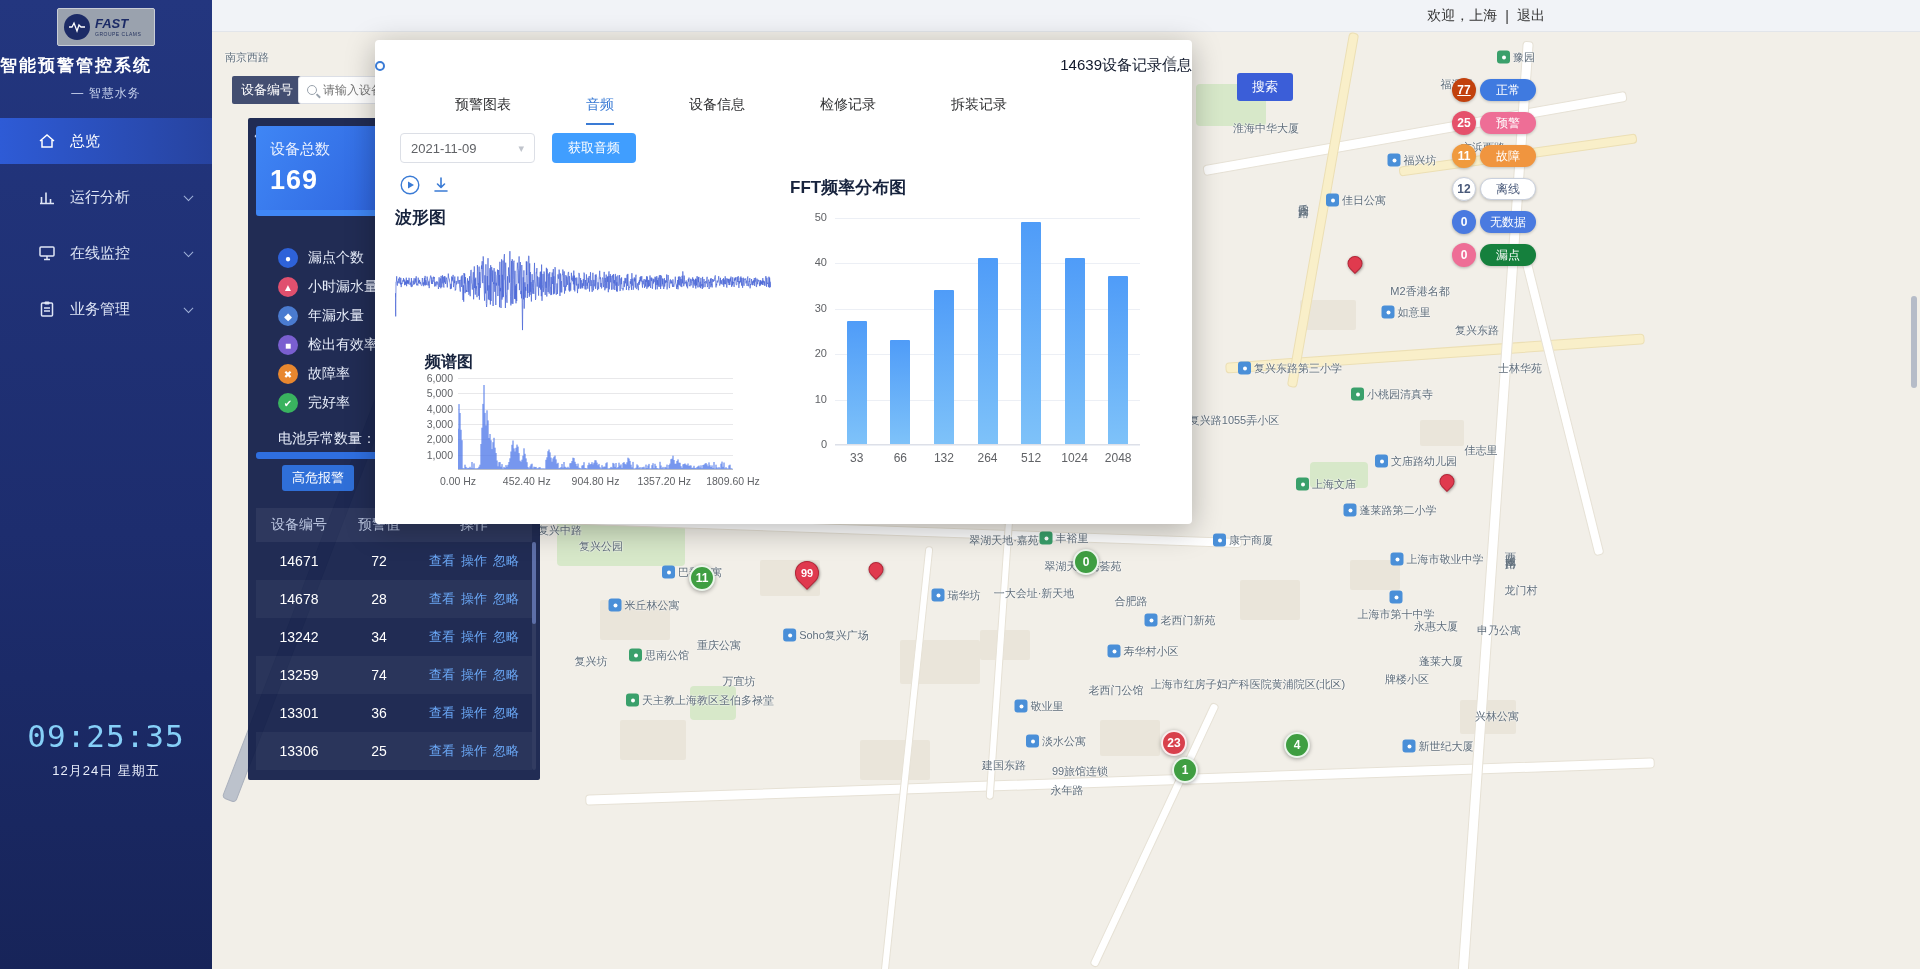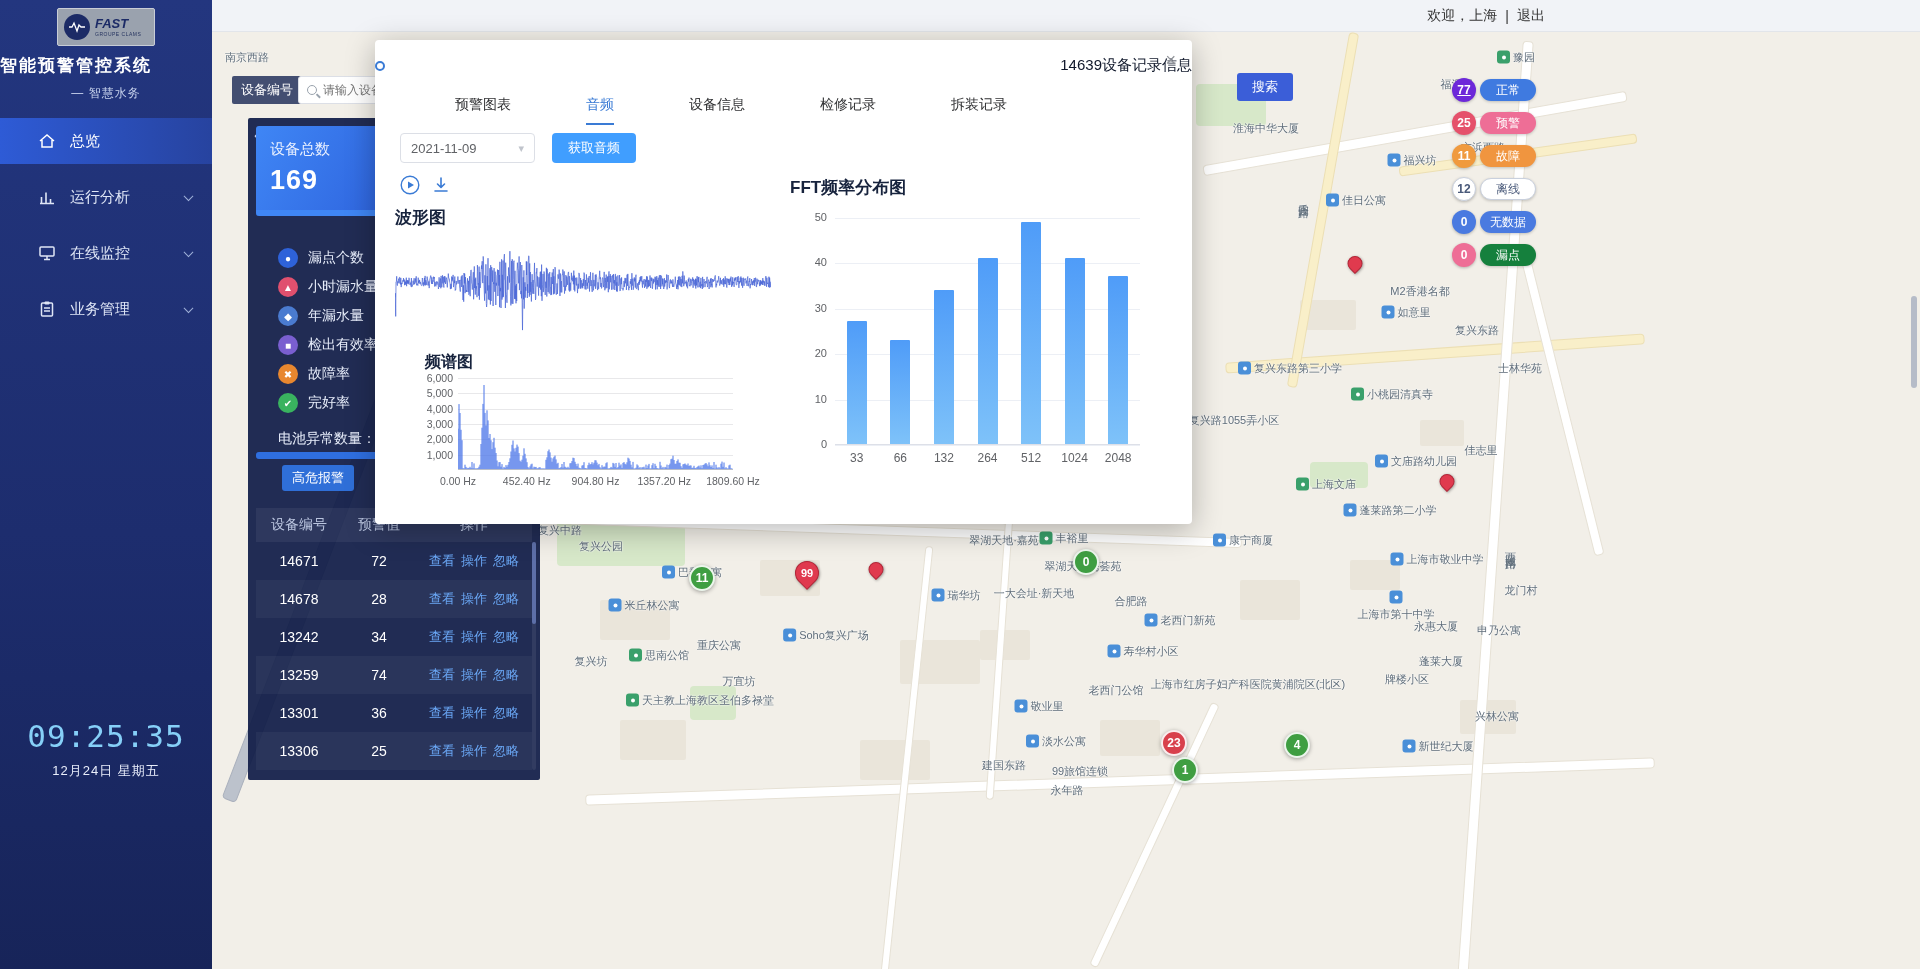--- a/index.html
+++ b/index.html
@@ -373,21 +373,21 @@
 
 <span class="search-label">设备编号</span>
 <div class="search-input">
   <span class="mag"></span>
   <input placeholder="请输入设备..." style="">
 </div>
 <button class="search-btn">搜索</button>
 
 <div class="legend">
   <div class="legend-item">
-    <span class="lg-count" style="background: #6d28d9; color: rgb(255, 255, 255); text-decoration: underline;">77</span>
+    <span class="lg-count" style="background: #c2410c; color: rgb(255, 255, 255); text-decoration: underline;">77</span>
     <span class="lg-pill" style="background: rgb(63, 122, 224); color: rgb(255, 255, 255);">正常</span>
   </div>
   <div class="legend-item">
     <span class="lg-count" style="background: rgb(229, 81, 107); color: rgb(255, 255, 255);">25</span>
     <span class="lg-pill" style="background: rgb(238, 110, 150); color: rgb(255, 255, 255);">预警</span>
   </div>
   <div class="legend-item">
     <span class="lg-count" style="background: rgb(240, 154, 62); color: rgb(255, 255, 255);">11</span>
     <span class="lg-pill" style="background: rgb(240, 149, 63); color: rgb(255, 255, 255);">故障</span>
   </div>

